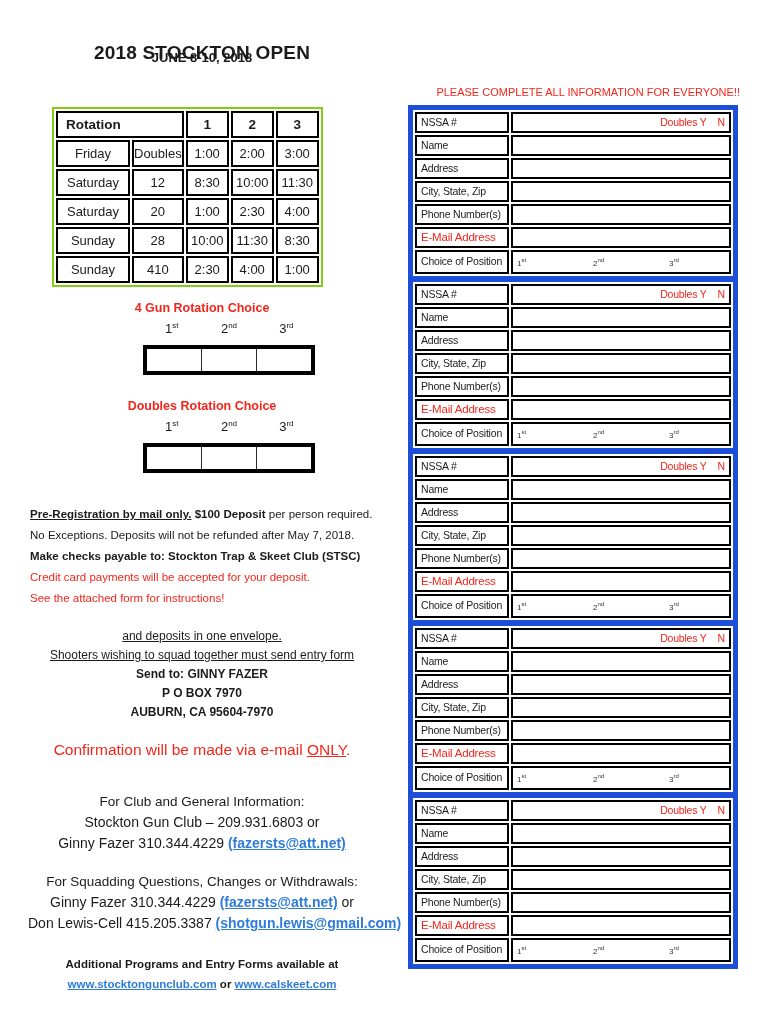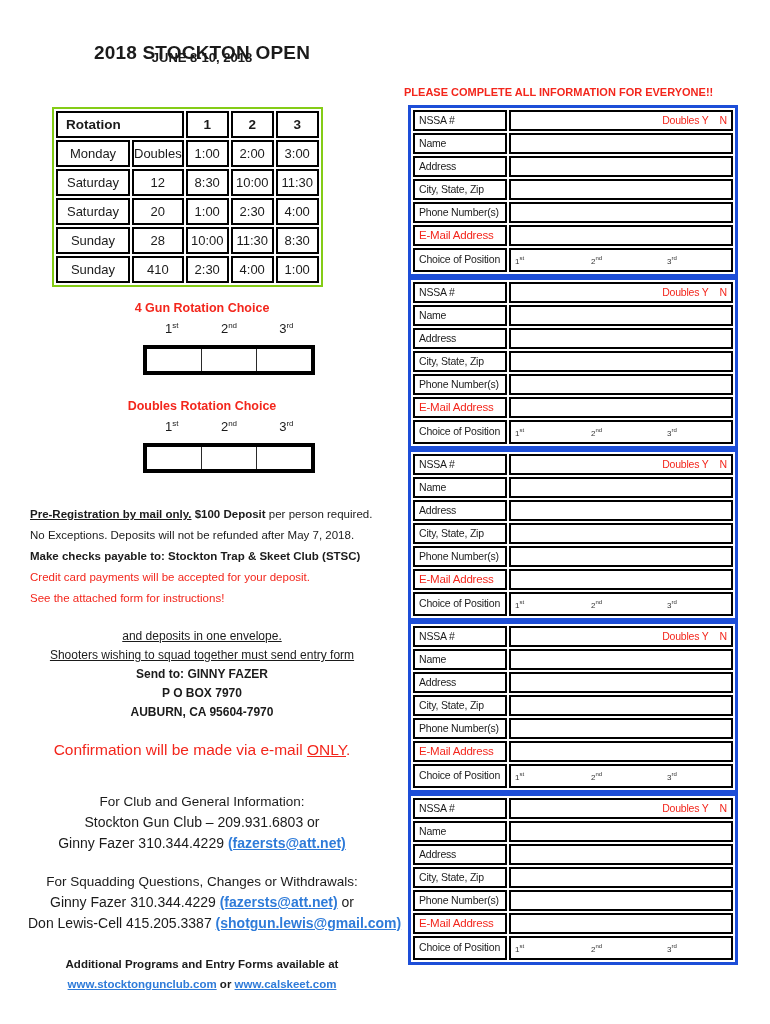--- a/index.html
+++ b/index.html
@@ -49,26 +49,26 @@
   .squad div { line-height:19px; white-space:nowrap; }
   .confirmation { top:741px; font-size:15.5px; }
   .infoblock .heading { font-size:13.5px; line-height:20px; white-space:nowrap; }
   .infoblock div.line { font-size:14px; line-height:21px; white-space:nowrap; }
   .club { top:792px; }
   .squadding { top:872px; }
   .additional { top:954px; font-weight:bold; font-size:11.5px; }
   .additional div { line-height:20px; white-space:nowrap; }
 
   
-  .right-header { left:404px; width:336px; top:86px; text-align:left;
-                  font-size:11px; font-weight:bold; white-space:nowrap; }
+  .right-header { left:404px; width:336px; top:86px; text-align:right;
+                  font-size:11px; font-weight:normal; white-space:nowrap; }
   .form-block { position:absolute; left:408px; width:330px; }
   .form-table {
     width:330px; border-collapse:separate; border-spacing:2px;
-    border:3px solid #1d4ed8; table-layout:fixed; background:#fff;
+    border:5px solid #1d4ed8; table-layout:fixed; background:#fff;
   }
   .form-table td { border:2px solid #000; height:13px; padding:1px 4px;
                    font-size:10.5px; letter-spacing:-0.2px; line-height:15px;
                    overflow:hidden; white-space:nowrap; }
   .form-table td.flabel { width:94px; }
   .form-table td.flabel.email { color:#f3261c; font-size:11.5px; }
   .nssa-value { text-align:right; color:#f3261c; font-size:11.5px; }
   .nssa-value .doubles-n { margin-left:11px; }
   .pos-cell { color:#333; }
   .pos-cell .pos { display:inline-block; width:76px; font-size:8px; letter-spacing:0; }
@@ -92,21 +92,21 @@
       </colgroup>
     <tbody>
       <tr>
         <td colspan="2" class="rot-label">Rotation</td>
         <td class="hdr">1</td>
         <td class="hdr">2</td>
         <td class="hdr">3</td>
       </tr>
 
     <tr>
-      <td>Monday</td>
+      <td>Friday</td>
       <td>Doubles</td>
       <td>1:00</td>
       <td>2:00</td>
       <td>3:00</td>
     </tr>
 
     <tr>
       <td>Saturday</td>
       <td>12</td>
       <td>8:30</td>

